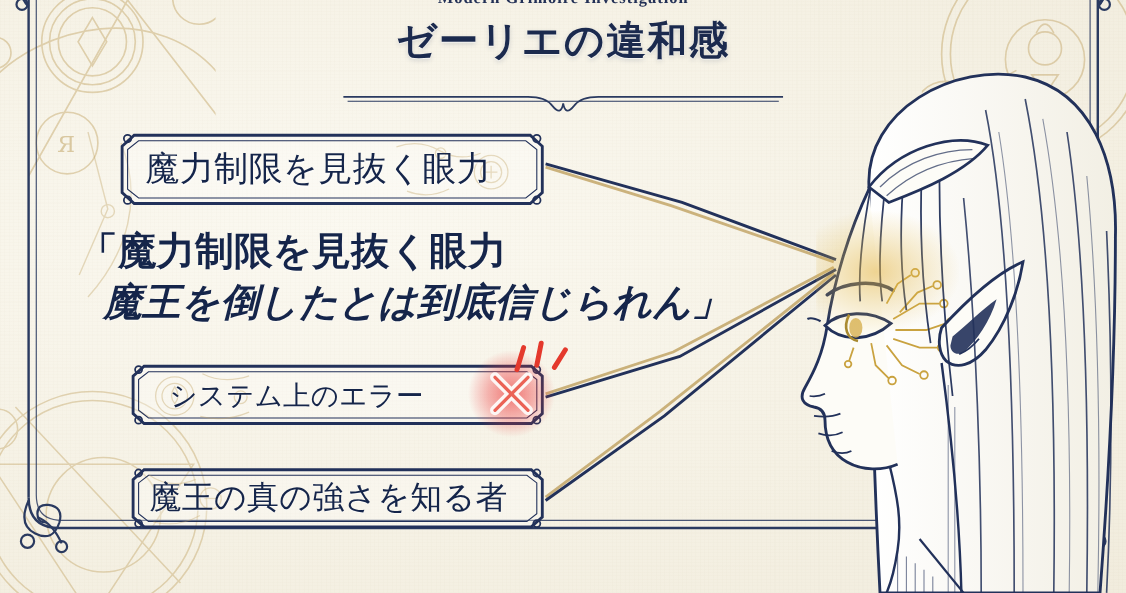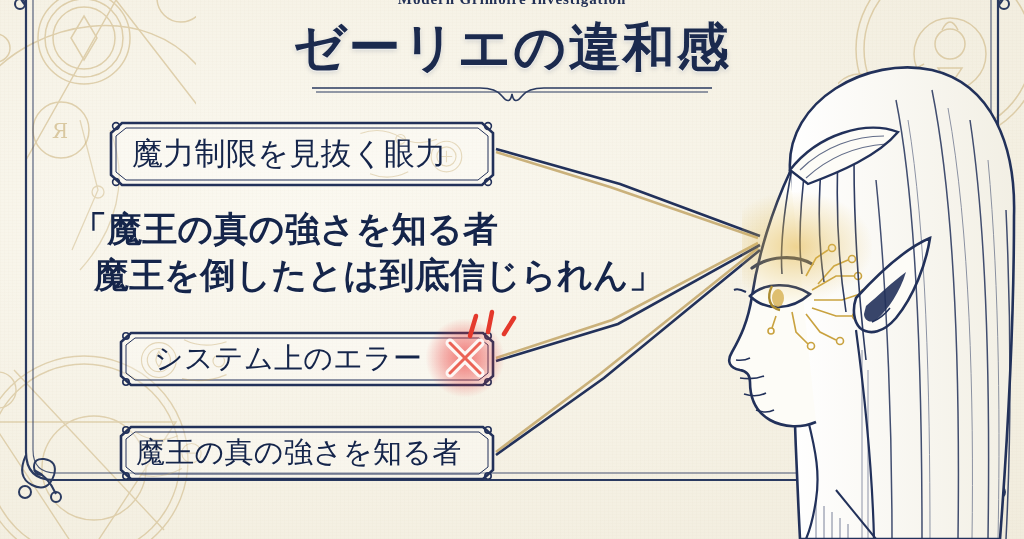--- a/index.html
+++ b/index.html
@@ -30,21 +30,21 @@
   
   #eng-kicker{
     position:absolute;left:0;top:-9px;width:1024px;text-align:center;
     font-family:"Liberation Serif","DejaVu Serif",serif;
     font-size:15px;font-weight:700;letter-spacing:.06em;
     color:#223056;white-space:nowrap;
   }
   #title{
     position:absolute;left:0;top:13px;width:1024px;text-align:center;
     font-family:"DejaVu Serif","Liberation Serif",serif;
-    font-size:52px;font-weight:700;letter-spacing:.04em;
+    font-size:36px;font-weight:700;letter-spacing:.04em;
     color:#1b2a4e;
     text-shadow:0 1px 0 rgba(255,255,255,.6), 0 2px 5px rgba(40,55,95,.18);
   }
   #title-rule{position:absolute;left:312px;top:78px;width:400px;height:26px;}
 
   
   #connectors{position:absolute;left:0;top:0;width:1024px;height:539px;pointer-events:none;}
 
   
   .box{position:absolute;display:flex;align-items:center;}
@@ -53,33 +53,33 @@
      opacity:.5;pointer-events:none;}
   .box .label{
     position:relative;z-index:3;
     font-family:"DejaVu Sans","Liberation Sans",sans-serif;
     font-weight:400;color:#15254a;white-space:nowrap;
     text-shadow:0 1px 0 rgba(255,255,255,.55);
   }
   #box1{left:108px;top:120px;width:388px;height:68px;}
   #box1 .label{font-size:31px;margin-left:24px;letter-spacing:.01em;}
   #box3{left:118px;top:330px;width:378px;height:58px;}
-  #box3 .label{font-size:29px;margin-left:36px;letter-spacing:.01em;}
+  #box3 .label{font-size:25px;margin-left:36px;letter-spacing:.01em;}
   #box4{left:118px;top:424px;width:378px;height:58px;text-align:center;}
   #box4 .label{font-size:29px;margin-left:18px;letter-spacing:.01em;}
 
   
   #quote{
     position:absolute;left:72px;top:206px;width:600px;
     font-family:"DejaVu Sans","Liberation Sans",sans-serif;
     font-weight:700;font-size:35px;line-height:1.32;
     color:#15254a;letter-spacing:.005em;
     text-shadow:0 1px 0 rgba(255,255,255,.5);
   }
-  #quote .l2{margin-left:22px;display:block;}
+  #quote .l2{margin-left:22px;display:block;font-style:italic;}
 
   
   #xmark{position:absolute;left:437px;top:330px;width:56px;height:56px;z-index:9;}
   #xglow{position:absolute;left:425px;top:318px;width:80px;height:80px;z-index:8;
     background:radial-gradient(circle, rgba(235,40,40,.62) 0%, rgba(235,55,55,.35) 38%, rgba(235,60,60,0) 70%);
     pointer-events:none;}
   #xburst{position:absolute;left:462px;top:304px;width:60px;height:40px;z-index:9;}
 
   
   #char{position:absolute;left:640px;top:60px;width:400px;height:479px;}
@@ -330,21 +330,21 @@
         <path d="M104 34 L116 34 M110 28 L110 40"></path>
         <path d="M20 10 q22 -8 42 4 q18 10 38 2"></path>
         <path d="M30 52 q20 8 40 -2"></path>
         <circle cx="62" cy="16" r="5"></circle>
       </g>
     </svg>
     <span class="label">魔力制限を見抜く眼力</span>
   </div>
 
   <div id="quote">
-    <span>「魔王の真の強さを知る者</span>
+    <span>「魔力制限を見抜く眼力</span>
     <span class="l2">魔王を倒したとは到底信じられん」</span>
   </div>
 
   <div class="box" id="box3">
     <svg class="frame" viewBox="0 0 378 58" preserveAspectRatio="none">
       <path d="M13 3 L365 3 L375 12 L375 46 L365 55 L13 55 L3 46 L3 12 Z" fill="rgba(255,255,255,.30)" stroke="#22315a" stroke-width="2.6"></path>
       <path d="M17 8 L361 8 L370 15 L370 43 L361 50 L17 50 L8 43 L8 15 Z" fill="none" stroke="#22315a" stroke-width="1"></path>
       <g fill="none" stroke="#22315a" stroke-width="1.6">
         <circle cx="8" cy="6" r="3.2"></circle>
           <circle cx="370" cy="6" r="3.2"></circle>

